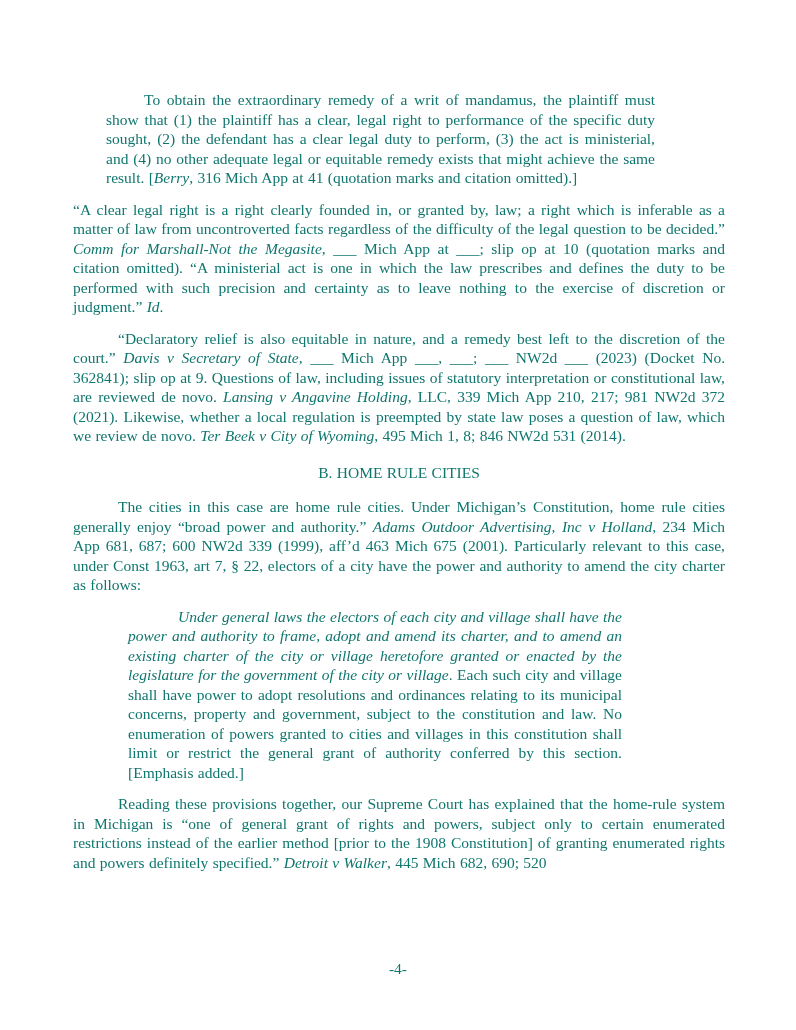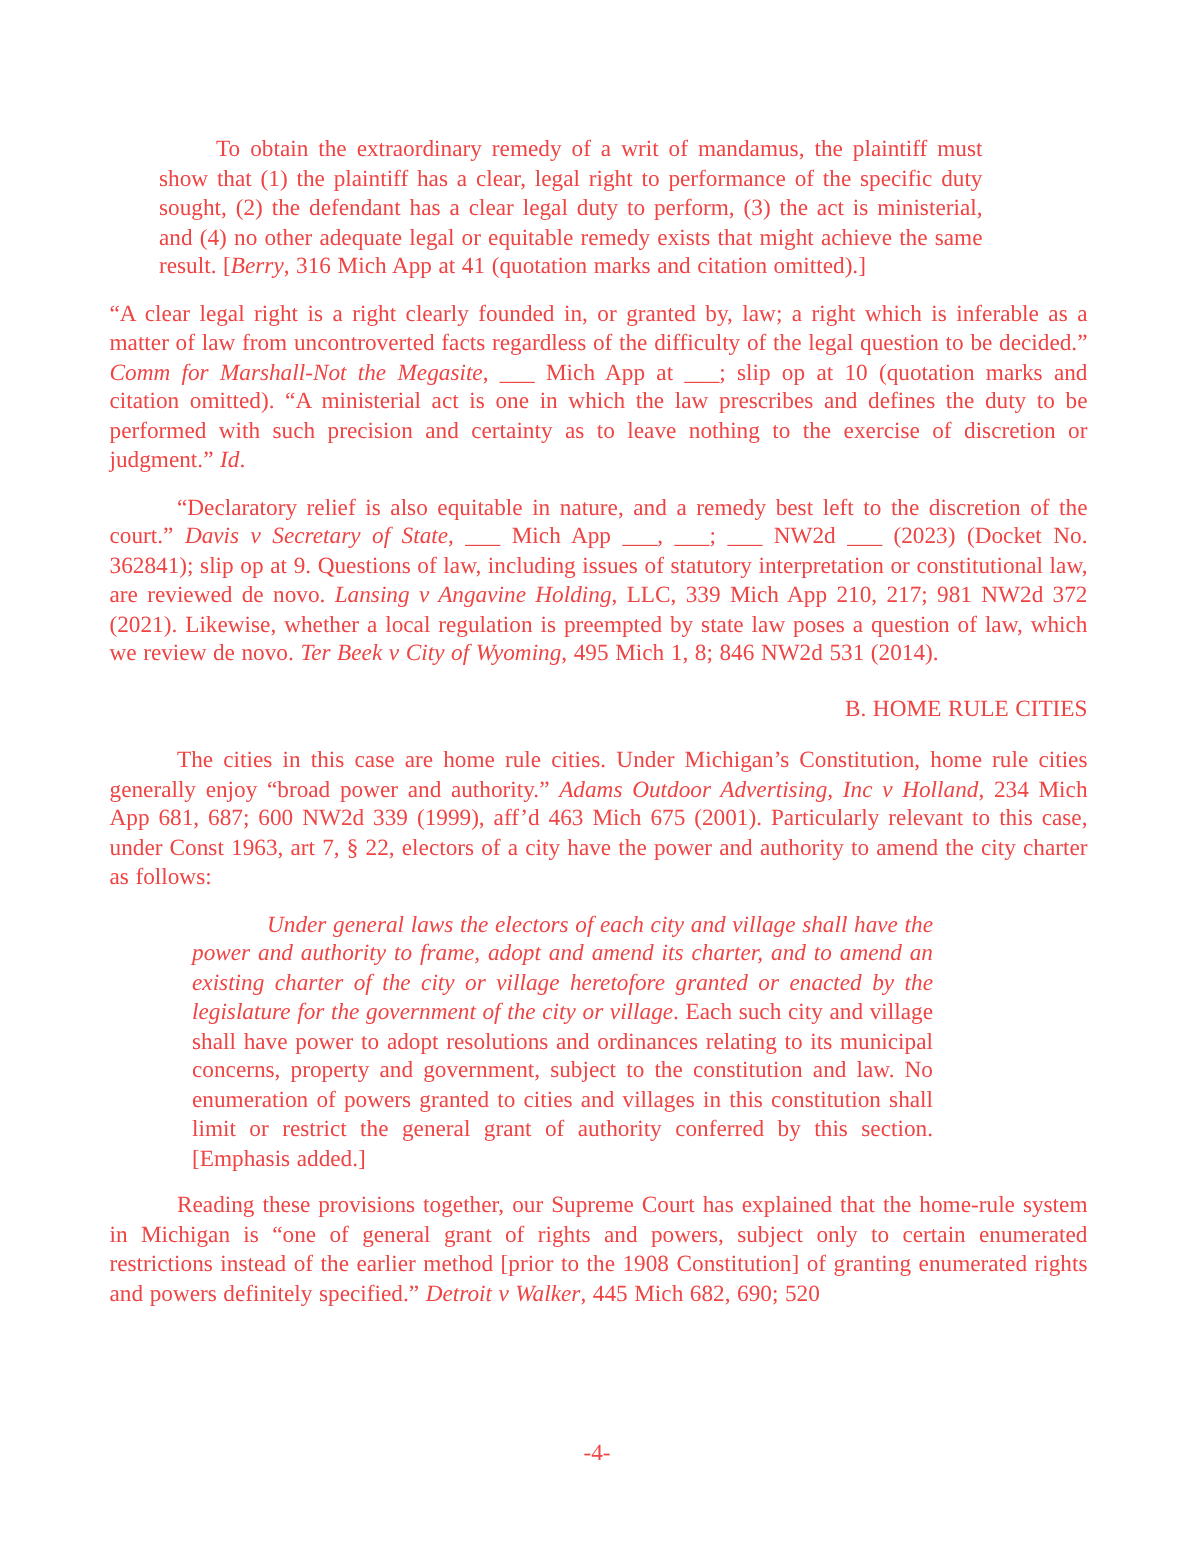--- a/index.html
+++ b/index.html
@@ -5,21 +5,21 @@
   html, body {
     margin: 0;
     padding: 0;
     background: #ffffff;
   }
   .page {
     position: relative;
     width: 796px;
     height: 1030px;
     background: #ffffff;
-    color: #ef4444;
+    color: #0f766e;
     font-family: "Liberation Serif", "DejaVu Serif", serif;
     overflow: hidden;
   }
   .body-text {
     position: absolute;
     left: 73px;
     top: 90px;
     width: 652px;
   }
   .para {
@@ -42,21 +42,21 @@
     margin-right: 103px;
     text-indent: 50px;
   }
   .it {
     font-style: italic;
   }
   .section-heading {
     margin: 17px 0 15px 0;
     font-size: 15.5px;
     line-height: 19.5px;
-    text-align: right;
+    text-align: center;
     text-indent: 0;
   }
   .footer {
     position: absolute;
     left: 0;
     top: 960px;
     width: 796px;
     text-align: center;
     font-size: 15.5px;
   }

